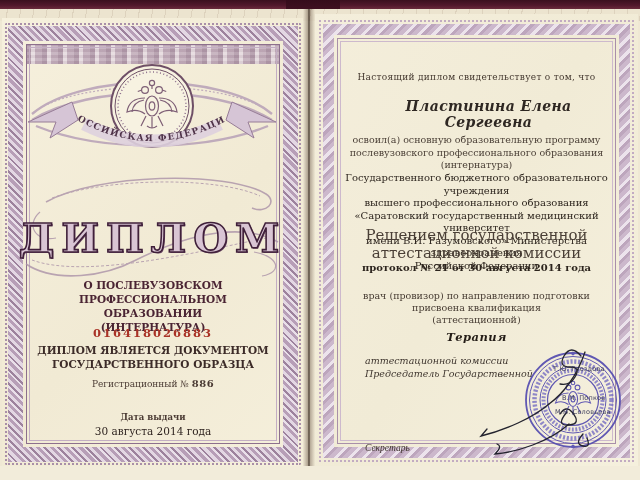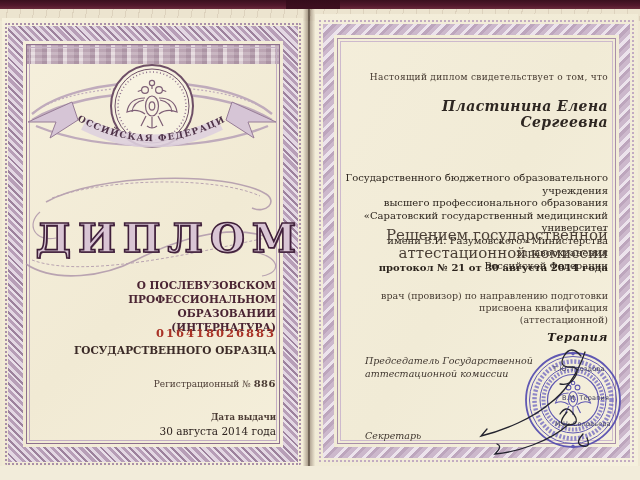--- a/index.html
+++ b/index.html
@@ -23,60 +23,60 @@
     border:15px solid #b49cb4;
     border-image:repeating-linear-gradient(45deg,#b79eb7 0 3px,#e9dfe9 3px 5px,#9d829d 5px 7px,#e3d7e3 7px 10px) 15;}
   .lframe-outer{position:absolute;left:3px;top:5px;right:2px;bottom:3px;
     border:2px dotted #a98fa9;border-radius:2px;}
   .lframe-line1{position:absolute;left:24px;top:26px;right:23px;bottom:24px;border:1px solid #8d6f8d;}
   .lframe-line2{position:absolute;left:27px;top:29px;right:26px;bottom:27px;border:1px solid #c3adc3;}
   .lframe-toplace{position:absolute;left:24px;top:26px;right:23px;height:20px;
     background:
       repeating-linear-gradient(90deg,rgba(140,108,140,.55) 0 5px,rgba(226,214,226,.6) 5px 9px,rgba(168,140,168,.55) 9px 16px),
       repeating-linear-gradient(0deg,rgba(150,120,150,.35) 0 3px,rgba(238,229,238,.4) 3px 6px);}
-  .ltext{position:absolute;left:28px;right:27px;text-align:right;color:#43262f;}
-  .diplom-word{position:absolute;left:0;right:0;top:196px;text-align:right;
+  .ltext{position:absolute;left:28px;right:27px;text-align:center;color:#43262f;}
+  .diplom-word{position:absolute;left:0;right:0;top:196px;text-align:center;
     font-weight:bold;font-size:40px;letter-spacing:7px;color:#d9c5d4;
     -webkit-text-stroke:1.6px #40203a;text-shadow:1px 1px 0 #6b4a66;}
   .lsub{top:260px;font-weight:bold;font-size:10.5px;line-height:14px;color:#4a2433;}
   .serial{top:308px;font-weight:bold;font-size:11.5px;letter-spacing:2px;color:#a93226;}
   .lstate{top:326px;font-weight:bold;font-size:10.5px;line-height:13.5px;color:#3c2b28;}
   .lreg{top:360px;font-size:9px;color:#4a3a33;}
   .lreg b{font-size:10px;letter-spacing:.5px;margin-top:16px;}
   .ldatelabel{top:394px;font-size:8.5px;font-weight:bold;color:#4a3a33;}
   .ldate{top:407px;font-size:10.5px;font-weight:normal;color:#2f2420;}
 
   
   .page-right{position:absolute;left:315px;top:14px;width:323px;height:452px;
     background:linear-gradient(120deg,#f4eedb,#f1ebd6 50%,#f5f0dd);}
   .rframe-band{position:absolute;left:8px;top:10px;right:8px;bottom:8px;
     border:11px solid #c9b6c9;
     border-image:repeating-linear-gradient(135deg,#ccb8cc 0 4px,#ece3ec 4px 7px,#bda6bd 7px 10px) 11;}
   .rframe-scallop{position:absolute;left:4px;top:6px;right:4px;bottom:4px;
     border:2px dotted #c2abc2;}
   .rframe-line1{position:absolute;left:22px;top:24px;right:22px;bottom:22px;border:1px solid #a98fa9;}
   .rframe-line2{position:absolute;left:25px;top:27px;right:25px;bottom:25px;border:1px solid #cdb9cd;}
-  .rtext{position:absolute;left:30px;right:30px;text-align:right;color:#44382f;}
+  .rtext{position:absolute;left:30px;right:30px;text-align:center;color:#44382f;}
   .rintro{top:58px;font-size:9px;letter-spacing:.3px;}
   .rname{top:84px;font-size:14px;font-style:italic;font-weight:bold;color:#2e2722;letter-spacing:.4px;margin-left:24px;}
   .rprog{top:120px;font-size:9.5px;line-height:12.5px;color:#493e35;}
   .rinst{top:158px;font-size:10px;font-weight:normal;line-height:12.5px;color:#2c241d;}
   .rdecision{top:212px;font-size:15px;color:#4a3f36;}
   .rprotocol{top:248px;font-size:10px;font-weight:bold;color:#2c241d;}
   .rqual{top:276px;font-size:9.5px;line-height:12px;color:#463b32;}
   .rspec{top:316px;font-size:11.5px;font-weight:bold;color:#241d17;letter-spacing:.5px;font-style:italic;}
   .sig{position:absolute;left:50px;text-align:left;font-style:italic;color:#3e352e;font-size:9.5px;line-height:13px;}
   .sig-chair{top:340px;}
   .sig-rector{top:378px;}
-  .sig-secr{top:415px;}
+  .sig-secr{top:428px;font-family:Liberation Serif, serif;}
   .stampname{position:absolute;font-family:"DejaVu Sans","Liberation Sans",sans-serif;
     font-size:6.5px;color:#3c3c5c;letter-spacing:.2px;}
   .nm1{left:238px;top:351px;}
   .nm2{left:247px;top:380px;}
-  .nm3{left:240px;top:406px;text-align:right;}
+  .nm3{left:240px;top:394px;text-align:right;}
 
   .svg-abs{position:absolute;}
 </style>
 </head>
 <body>
 
 <div id="scan">
 
   <div class="top-strip"></div>
   <div class="top-tab"></div>
@@ -138,61 +138,67 @@
     </svg>
     <div class="diplom-word">ДИПЛОМ</div>
 
     <div class="ltext lsub">
       <div>О ПОСЛЕВУЗОВСКОМ</div>
       <div>ПРОФЕССИОНАЛЬНОМ ОБРАЗОВАНИИ</div>
       <div>(ИНТЕРНАТУРА)</div>
     </div>
     <div class="ltext serial">016418026883</div>
     <div class="ltext lstate">
+      <div>ДИПЛОМ ЯВЛЯЕТСЯ ДОКУМЕНТОМ</div>
       <div>ГОСУДАРСТВЕННОГО ОБРАЗЦА</div>
     </div>
     <div class="ltext lreg">
       <span>Регистрационный №</span>
       <b>886</b>
     </div>
     <div class="ltext ldatelabel">Дата выдачи</div>
     <div class="ltext ldate">30 августа 2014 года</div>
   </div>
 
   <div class="page-right">
     <div class="rframe-scallop"></div>
     <div class="rframe-band"></div>
     <div class="rframe-line1"></div>
     <div class="rframe-line2"></div>
 
     <div class="rtext rintro">Настоящий диплом свидетельствует о том, что</div>
     <div class="rtext rname">Пластинина Елена Сергеевна</div>
 
+    <div class="rtext rprog">
+      <div>освоил(а) основную образовательную программу</div>
+      <div>послевузовского профессионального образования</div>
+      <div>(интернатура)</div>
+    </div>
 
     <div class="rtext rinst">
       <div>Государственного бюджетного образовательного учреждения</div>
       <div>высшего профессионального образования</div>
       <div>«Саратовский государственный медицинский университет</div>
       <div>имени В.И. Разумовского» Министерства здравоохранения</div>
       <div>Российской Федерации</div>
     </div>
 
     <div class="rtext rdecision">Решением государственной аттестационной комиссии</div>
     <div class="rtext rprotocol">протокол № 21 от 30 августа 2014 года</div>
 
     <div class="rtext rqual">
       <div>врач (провизор) по направлению подготовки</div>
       <div>присвоена квалификация</div>
       <div>(аттестационной)</div>
     </div>
     <div class="rtext rspec">Терапия</div>
 
     <div class="sig sig-chair">
+      <div>аттестационной комиссии</div>
       <div>Председатель Государственной</div>
-      <div>аттестационной комиссии</div>
     </div>
     <div class="sig sig-secr">Секретарь</div>
 
     <svg class="svg-abs" style="left:190px;top:322px;opacity:.92;" width="132" height="126" viewBox="0 0 132 126">
       <g stroke="#544cb0" fill="none">
         <circle cx="68" cy="64" r="47" stroke-width="1.8"></circle>
         <circle cx="68" cy="64" r="43.5" stroke-width="1"></circle>
         <circle cx="68" cy="64" r="38.5" stroke-width="4.5" stroke="#6a62c0" stroke-dasharray="2.1,1.7" opacity=".8"></circle>
         <circle cx="68" cy="64" r="33" stroke-width="1"></circle>
         <circle cx="68" cy="64" r="29.5" stroke-width="4" stroke="#6a62c0" stroke-dasharray="1.9,1.6" opacity=".8"></circle>
@@ -217,19 +223,19 @@
         <path d="M116,14 q-10,-12 -17,0 q-6,11 6,11 q11,0 5,10 q-5,9 -15,7"></path>
         <path d="M120,10 C112,34 98,52 84,62"></path>
         <path d="M84,62 C68,76 40,88 16,94 l6,-7"></path>
         <path d="M102,70 q-12,14 2,13 q13,-1 3,-13 q-6,-7 -12,2"></path>
         <path d="M104,82 C84,100 52,110 30,112 q8,-8 2,-10"></path>
         <path d="M118,92 q-9,10 0,12 q8,2 4,-8"></path>
       </g>
     </svg>
 
     <div class="stampname nm1">Т.Ю. Гроздова</div>
-    <div class="stampname nm2">В.М. Терапия</div>
+    <div class="stampname nm2">В.М. Попков</div>
     <div class="stampname nm3">М.Н. Соловьева</div>
   </div>
 
   <div class="fold"></div>
   <div class="bottom-edge"></div>
 </div>
 
 </body></html>

